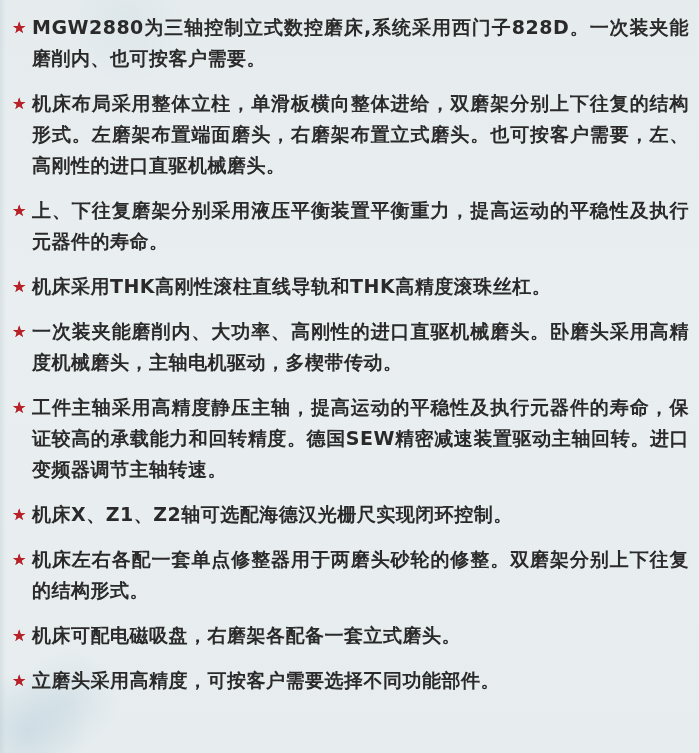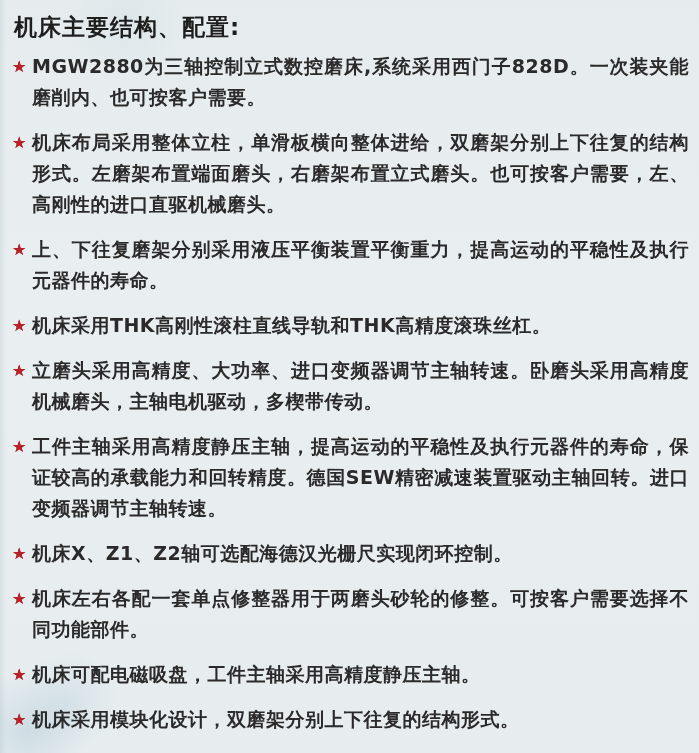--- a/index.html
+++ b/index.html
@@ -59,56 +59,55 @@
     color: #2a2a2a;
     font-weight: 600;
     letter-spacing: 0.5px;
     text-align: justify;
   }
 </style>
 </head>
 <body>
 
 <div class="page">
-  <h1 class="title">机床主要结构、配置:</h1>
   <ul class="feature-list" id="feature-list">
       <li class="feature-item">
         <span class="star">★</span>
         <span class="item-text">MGW2880为三轴控制立式数控磨床,系统采用西门子828D。一次装夹能磨削内、也可按客户需要。</span>
       </li>
       <li class="feature-item">
         <span class="star">★</span>
         <span class="item-text">机床布局采用整体立柱，单滑板横向整体进给，双磨架分别上下往复的结构形式。左磨架布置端面磨头，右磨架布置立式磨头。也可按客户需要，左、高刚性的进口直驱机械磨头。</span>
       </li>
       <li class="feature-item">
         <span class="star">★</span>
         <span class="item-text">上、下往复磨架分别采用液压平衡装置平衡重力，提高运动的平稳性及执行元器件的寿命。</span>
       </li>
       <li class="feature-item">
         <span class="star">★</span>
         <span class="item-text">机床采用THK高刚性滚柱直线导轨和THK高精度滚珠丝杠。</span>
       </li>
       <li class="feature-item">
         <span class="star">★</span>
-        <span class="item-text">立磨头采用高精度、大功率、进口变频器调节主轴转速。卧磨头采用高精度机械磨头，主轴电机驱动，多楔带传动。</span>
+        <span class="item-text">一次装夹能磨削内、大功率、高刚性的进口直驱机械磨头。卧磨头采用高精度机械磨头，主轴电机驱动，多楔带传动。</span>
       </li>
       <li class="feature-item">
         <span class="star">★</span>
         <span class="item-text">工件主轴采用高精度静压主轴，提高运动的平稳性及执行元器件的寿命，保证较高的承载能力和回转精度。德国SEW精密减速装置驱动主轴回转。进口变频器调节主轴转速。</span>
       </li>
       <li class="feature-item">
         <span class="star">★</span>
         <span class="item-text">机床X、Z1、Z2轴可选配海德汉光栅尺实现闭环控制。</span>
       </li>
       <li class="feature-item">
         <span class="star">★</span>
-        <span class="item-text">机床左右各配一套单点修整器用于两磨头砂轮的修整。可按客户需要选择不同功能部件。</span>
+        <span class="item-text">机床左右各配一套单点修整器用于两磨头砂轮的修整。双磨架分别上下往复的结构形式。</span>
       </li>
       <li class="feature-item">
         <span class="star">★</span>
-        <span class="item-text">机床可配电磁吸盘，工件主轴采用高精度静压主轴。</span>
+        <span class="item-text">机床可配电磁吸盘，右磨架各配备一套立式磨头。</span>
       </li>
       <li class="feature-item">
         <span class="star">★</span>
-        <span class="item-text">机床采用模块化设计，双磨架分别上下往复的结构形式。</span>
+        <span class="item-text">立磨头采用高精度，可按客户需要选择不同功能部件。</span>
       </li>
     </ul>
 </div>
 
 </body></html>

